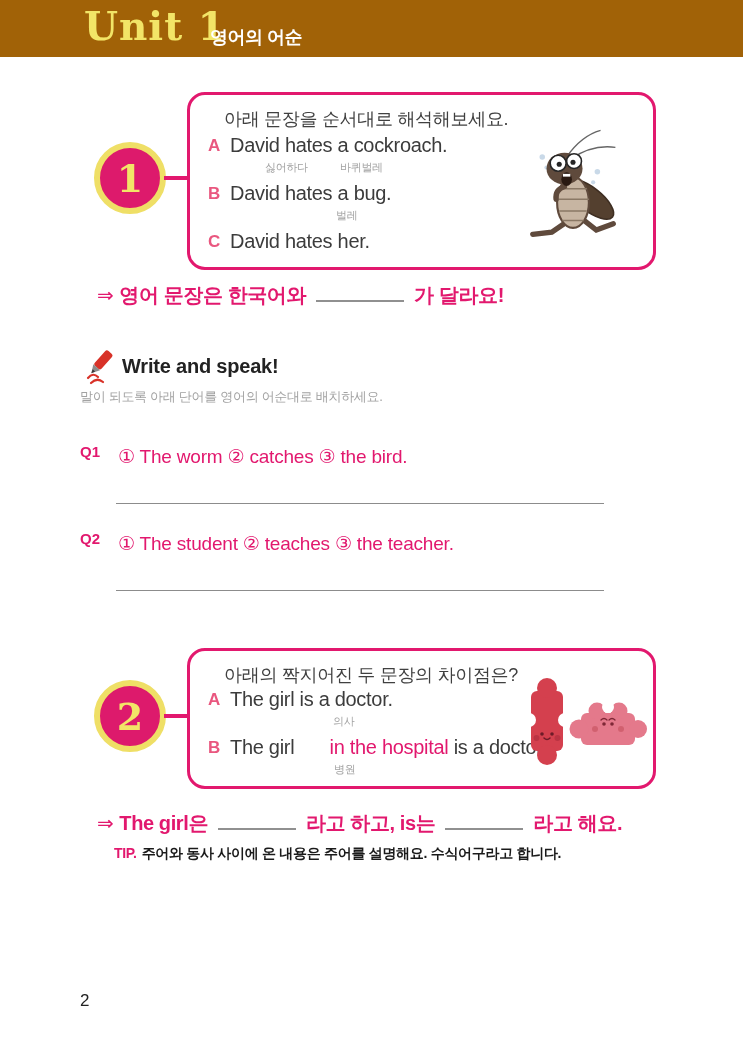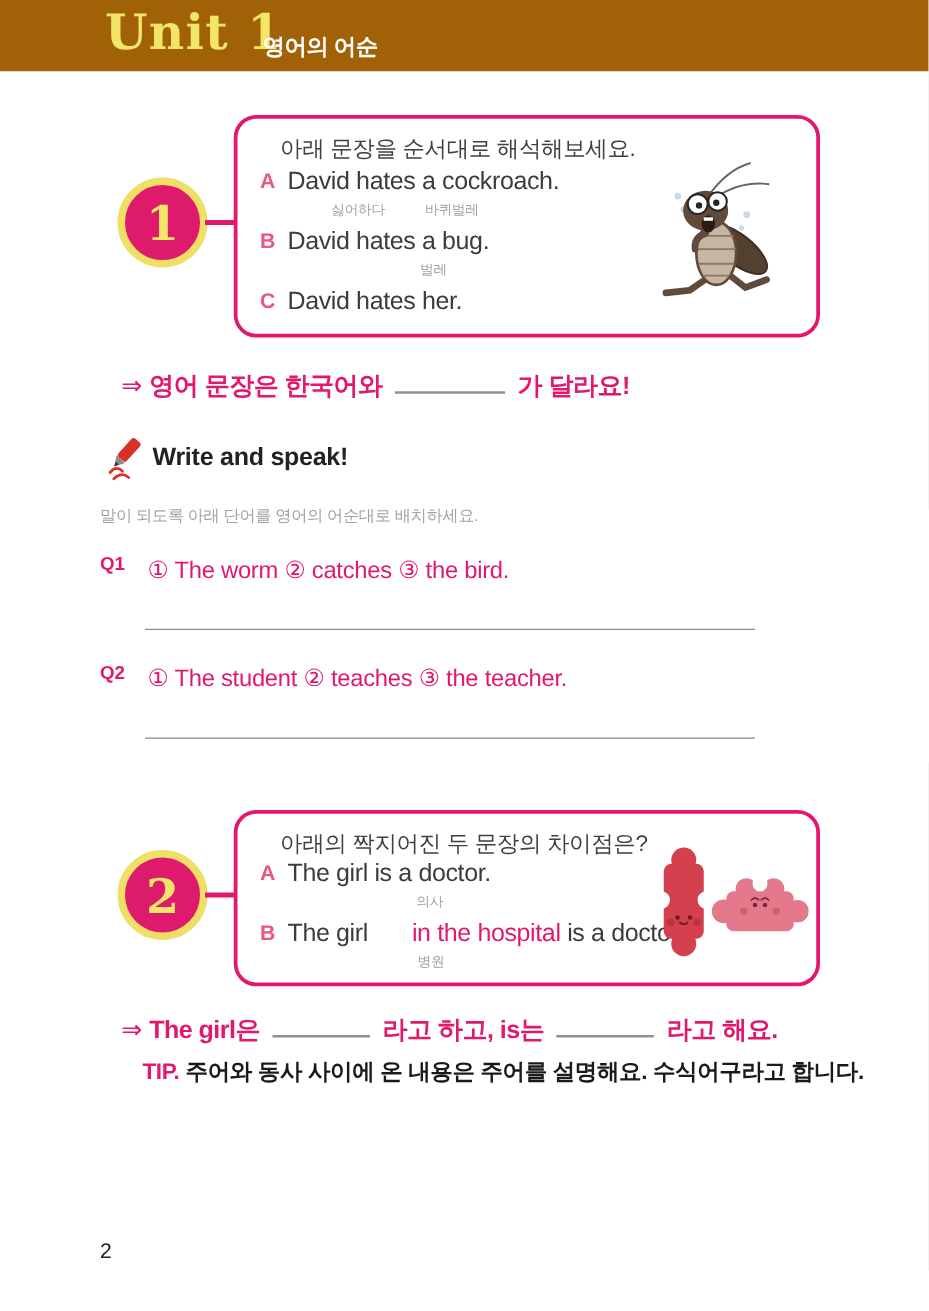--- a/index.html
+++ b/index.html
@@ -33,29 +33,29 @@
 
   
   .arrow-line { position:absolute; font-size:20px; font-weight:bold; color:#E2186E; white-space:nowrap; letter-spacing:-0.4px; }
   .arrow-glyph { font-weight:normal; margin-right:6px; }
   .blank { display:inline-block; width:88px; height:16px; border-bottom:2px solid #909090; margin:0 10px; }
   .blank.small { width:78px; }
 
   
   .ws-title { position:absolute; left:122px; top:355px; font-size:20px; font-weight:bold; color:#222222; letter-spacing:-0.2px; }
   .ws-icon { position:absolute; left:85px; top:350px; }
-  .ws-instruction { position:absolute; left:80px; top:404px; font-size:13px; color:#A2A2A2; letter-spacing:-0.3px; }
+  .ws-instruction { position:absolute; left:80px; top:388px; font-size:13px; color:#A2A2A2; letter-spacing:-0.3px; }
 
   
   .q-label { position:absolute; left:80px; font-size:15px; font-weight:bold; color:#E2186E; }
   .q-text { position:absolute; left:118px; font-size:19px; color:#E2186E; letter-spacing:-0.2px; }
   .answer-line { position:absolute; left:116px; width:488px; border-top:1.5px solid #8C8C8C; }
 
   
-  .tip-line { position:absolute; left:114px; top:845px; font-size:18px; font-weight:bold; color:#1A1A1A; letter-spacing:-0.3px; }
+  .tip-line { position:absolute; left:114px; top:845px; font-size:14px; font-weight:bold; color:#1A1A1A; letter-spacing:-0.3px; }
   .tip-label { color:#E2186E; margin-right:5px; }
 
   .page-number { position:absolute; left:80px; top:991px; font-size:17px; color:#222222; }
 </style>
 </head>
 <body>
 
 <div class="page">
 
   <div class="header">
@@ -102,21 +102,21 @@
       <ellipse cx="42" cy="41" rx="17" ry="15" fill="#5F4A3C"></ellipse>
       <circle cx="36" cy="36" r="7.5" fill="#fff" stroke="#252525" stroke-width="1.5"></circle>
       <circle cx="51" cy="34" r="7" fill="#fff" stroke="#252525" stroke-width="1.5"></circle>
       <circle cx="37" cy="37" r="2.4" fill="#252525"></circle>
       <circle cx="50" cy="35" r="2.4" fill="#252525"></circle>
       <ellipse cx="44" cy="51" rx="5" ry="6.5" fill="#2A1A12"></ellipse>
       <rect x="40.5" y="46" width="7" height="2.6" fill="#ffffff"></rect>
     </svg>
   </div>
 
-  <div class="arrow-line" style="left:97px; top:295px;">
+  <div class="arrow-line" style="left:97px; top:282px;">
     <span class="arrow-glyph">⇒</span><span>영어 문장은 한국어와</span><span class="blank"></span><span>가 달라요!</span>
   </div>
 
   <svg class="ws-icon" width="34" height="36" viewBox="0 0 34 36">
     <g transform="rotate(42 14 14)">
       <rect x="10" y="-2" width="9" height="20" rx="2.5" fill="#D83228"></rect>
       <polygon points="10,18 19,18 14.5,26" fill="#8C8C8C"></polygon>
       <polygon points="12.8,22.2 16.2,22.2 14.5,26" fill="#3A3A3A"></polygon>
     </g>
     <path d="M3 28 q5 -6 10 -1" stroke="#D83228" stroke-width="2.2" fill="none" stroke-linecap="round"></path>

